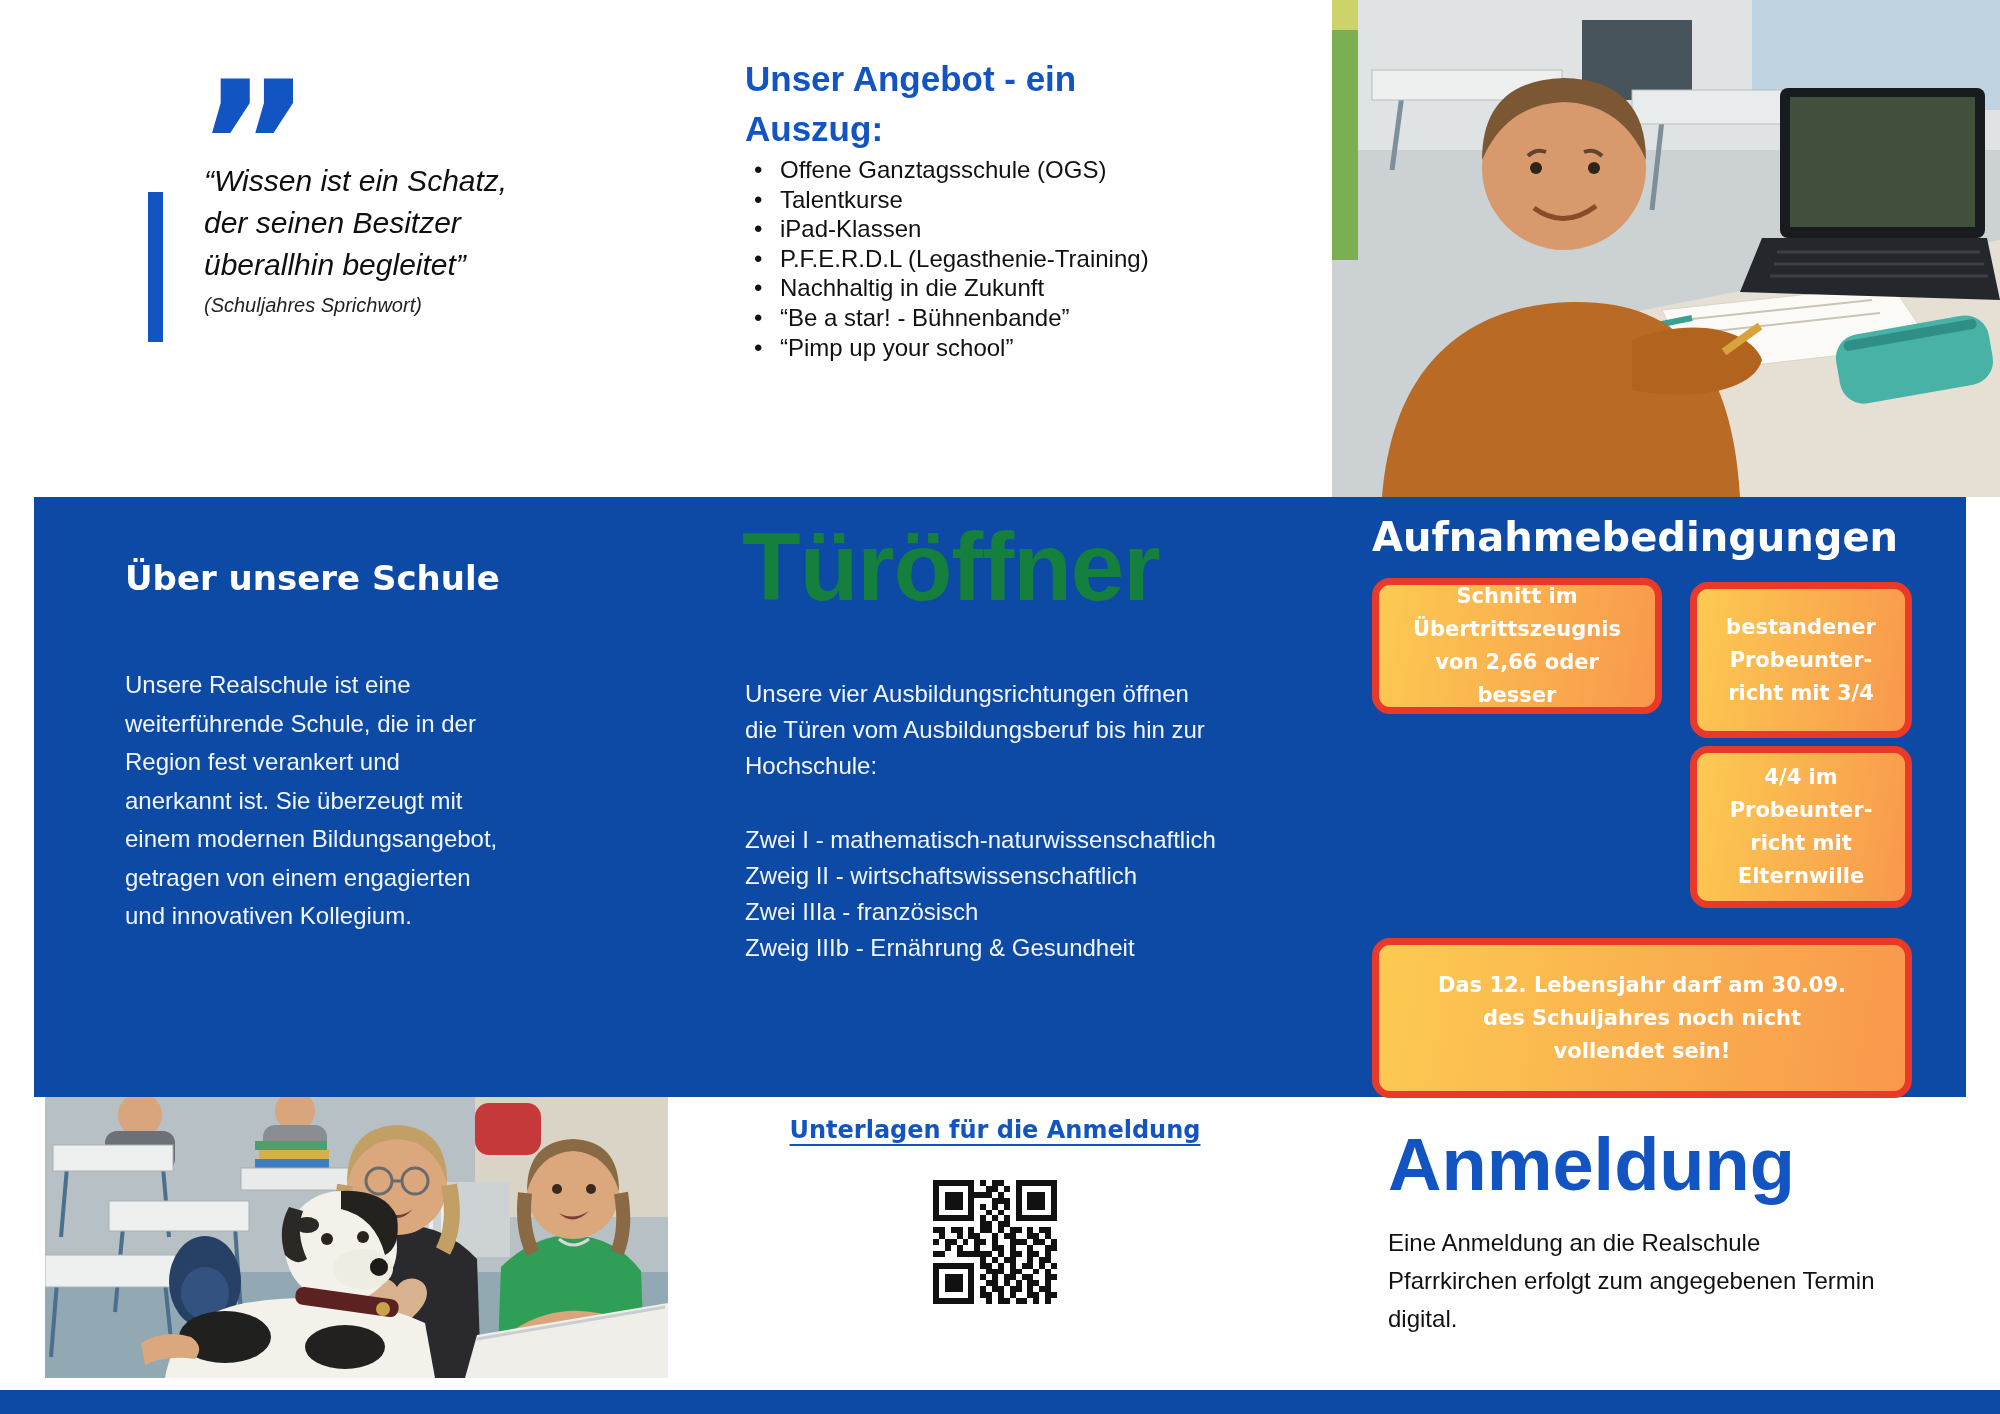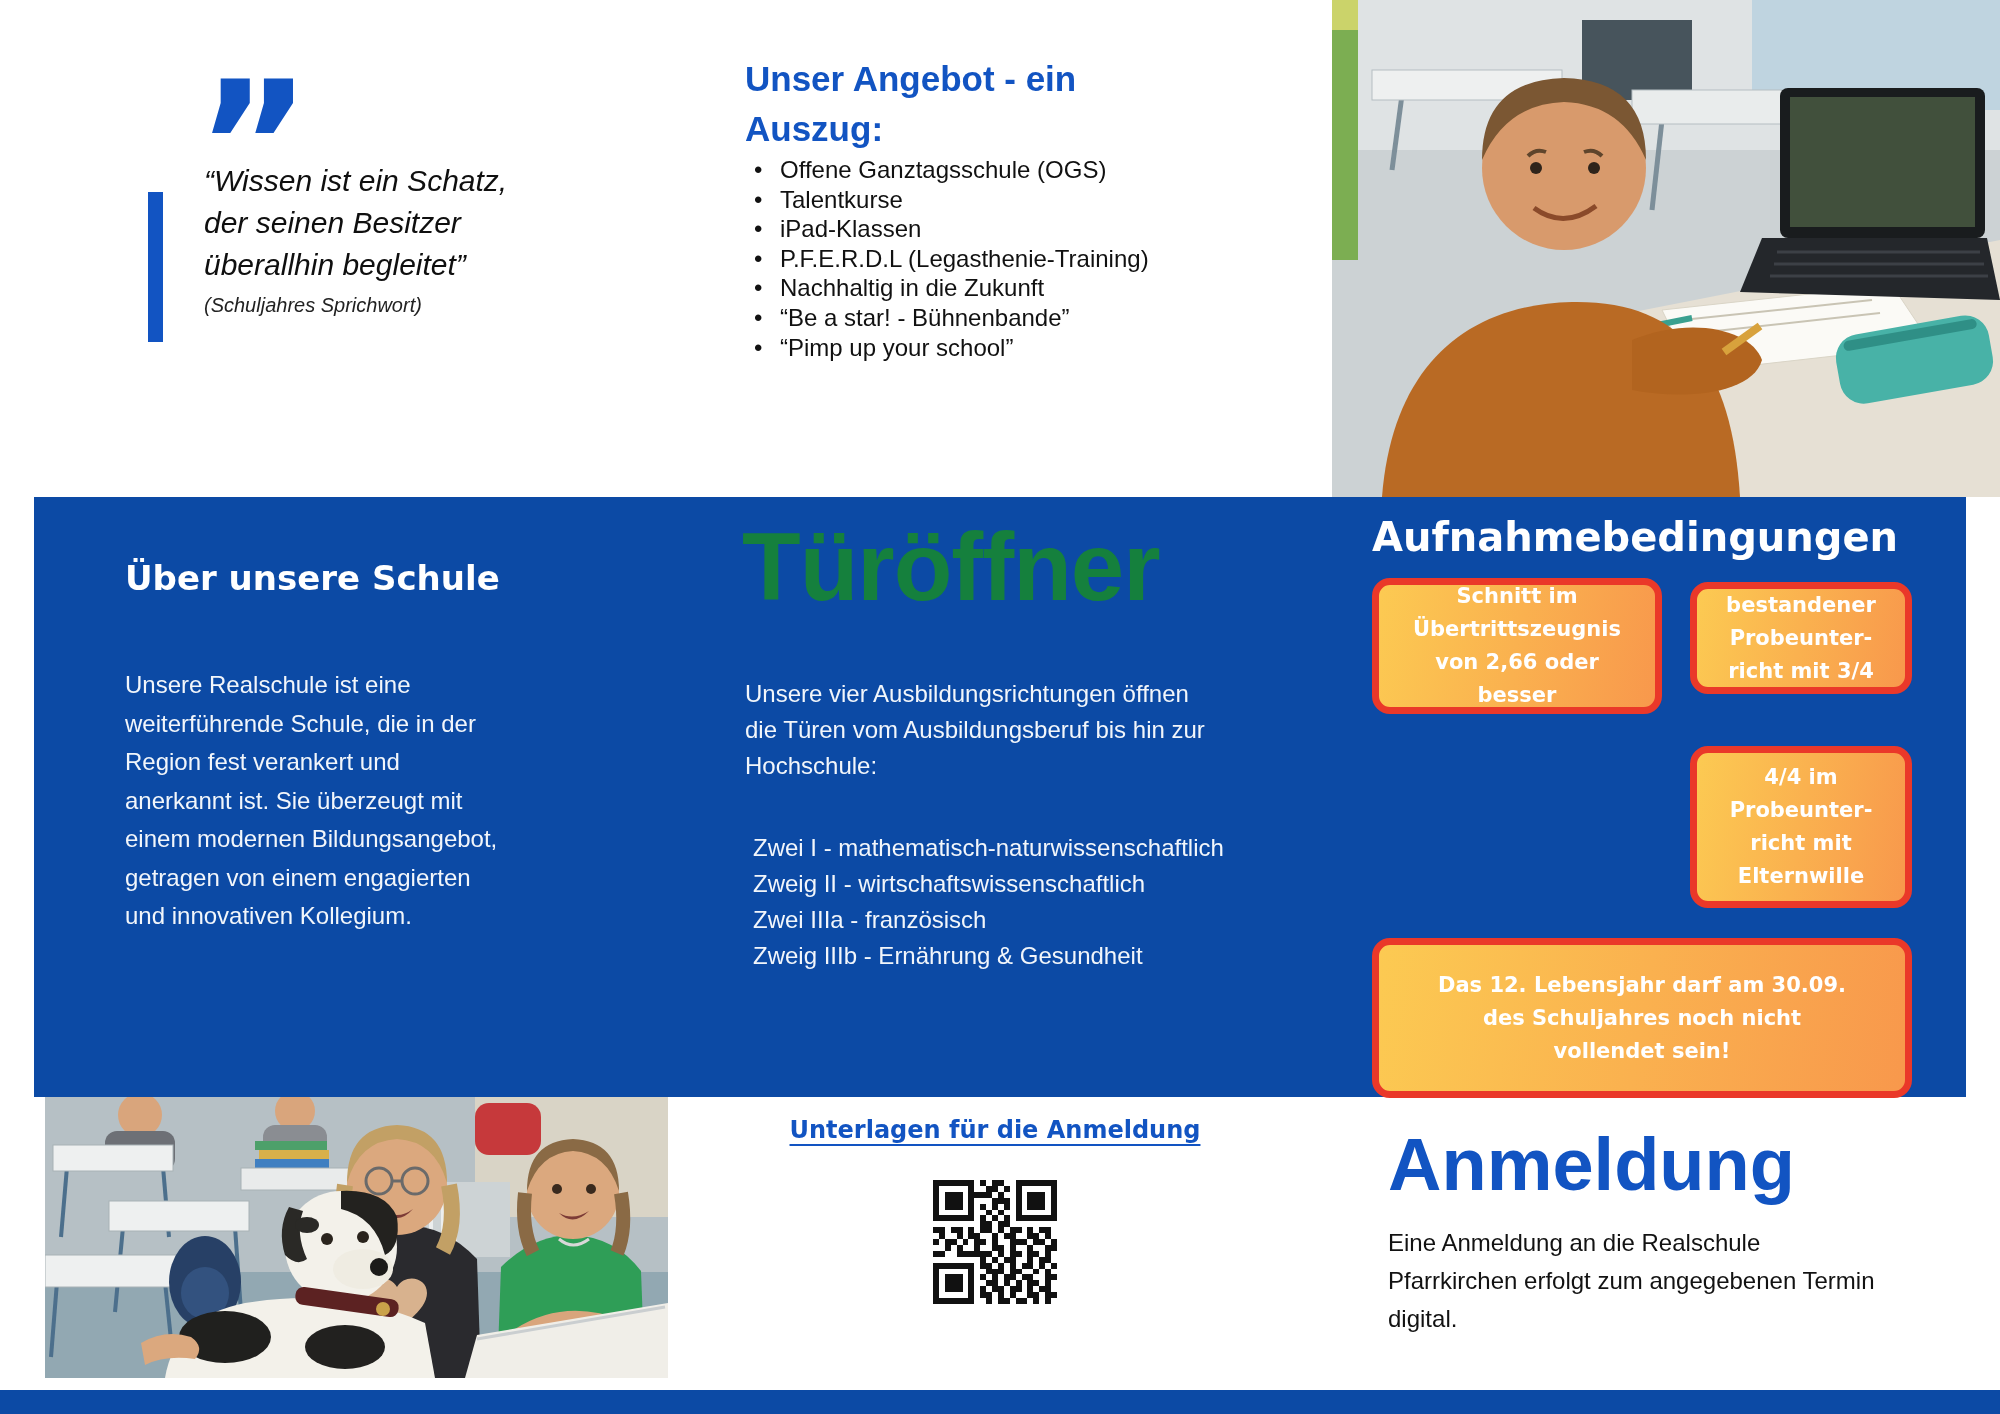--- a/index.html
+++ b/index.html
@@ -37,30 +37,30 @@
   .photo-top svg,.photo-bottom svg{display:block;width:100%;height:100%;}
 
   
   .band{left:34px;top:497px;width:1932px;height:600px;background:var(--brand-blue);}
 
   .about-title{left:125px;top:558px;font-size:34px;font-weight:bold;color:#fff;}
   .about-body{left:125px;top:666px;width:380px;font-size:24px;line-height:38.5px;color:#f2f6fb;}
 
   .door-title{left:742px;top:512px;font-size:96px;font-weight:bold;color:#15803d;letter-spacing:-1px;}
   .door-intro{left:745px;top:676px;font-size:24px;line-height:36px;color:#f2f6fb;}
-  .door-branches{left:745px;top:822px;margin:8px;padding:0;list-style:none;}
+  .door-branches{left:745px;top:822px;margin:0;padding:0;list-style:none;}
   .door-branches li{font-size:24px;line-height:36px;color:#f2f6fb;}
 
   .adm-title{left:1372px;top:514px;font-size:40px;font-weight:bold;color:#fff;}
   .adm-box{border:7px solid var(--box-red);border-radius:18px;
     background:linear-gradient(100deg,var(--box-yellow),var(--box-orange));
     display:flex;align-items:center;justify-content:center;text-align:center;
     color:#fff;font-weight:bold;font-size:21px;line-height:33px;padding:8px 10px;}
   .box-a{left:1372px;top:578px;width:290px;height:136px;}
-  .box-b{left:1690px;top:582px;width:222px;height:112px;}
+  .box-b{left:1690px;top:582px;width:222px;height:156px;}
   .box-c{left:1372px;top:778px;width:290px;height:130px;}
   .box-d{left:1690px;top:746px;width:222px;height:162px;}
   .box-e{left:1372px;top:938px;width:540px;height:160px;}
 
   
   .docs-link{left:745px;top:1116px;width:500px;text-align:center;font-size:24px;font-weight:bold;
     color:var(--heading-blue);text-decoration:underline;text-underline-offset:6px;cursor:pointer;}
   .qr{left:933px;top:1178px;width:124px;height:128px;}
   .qr svg{display:block;width:100%;height:100%;}
 

